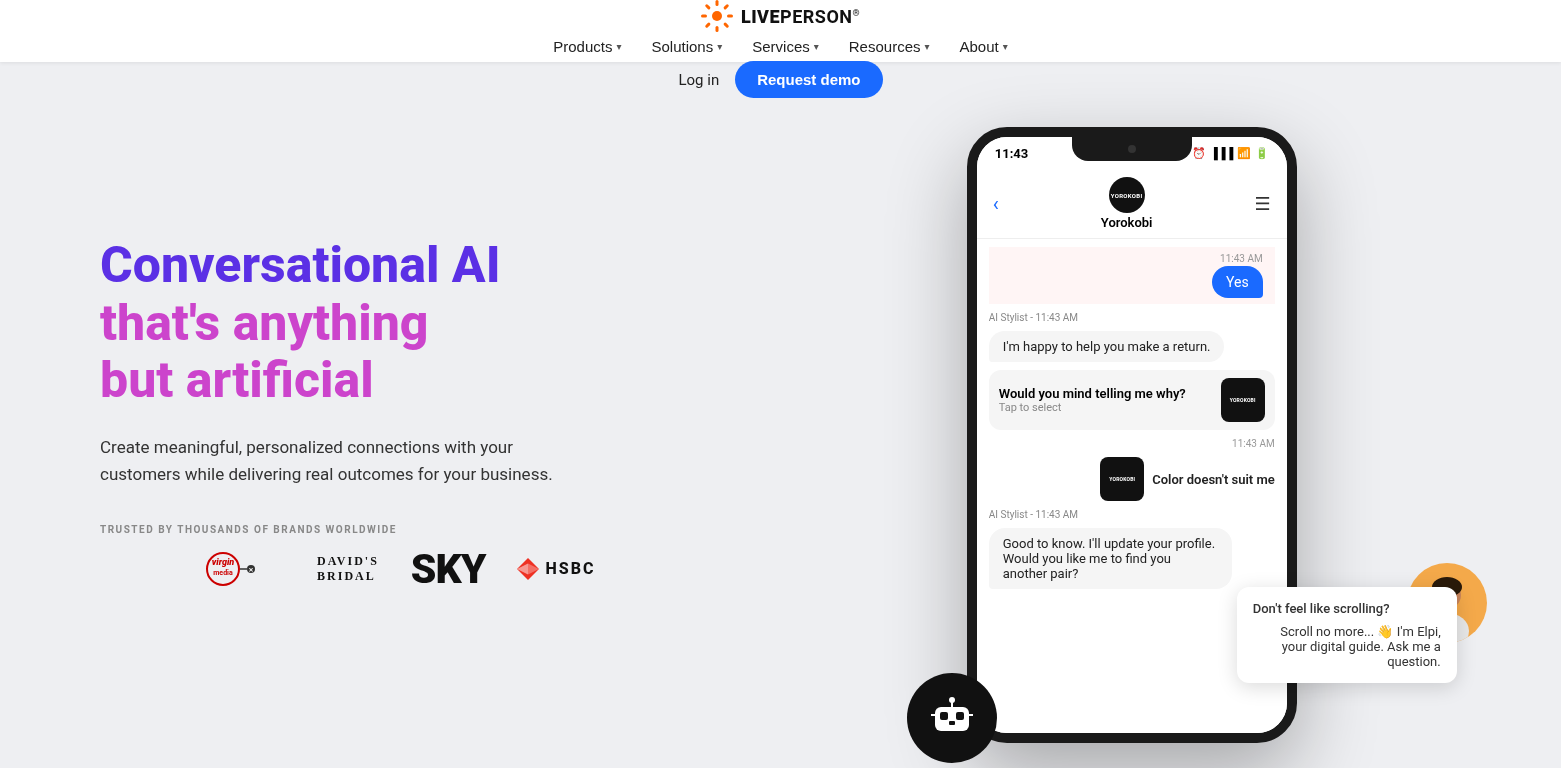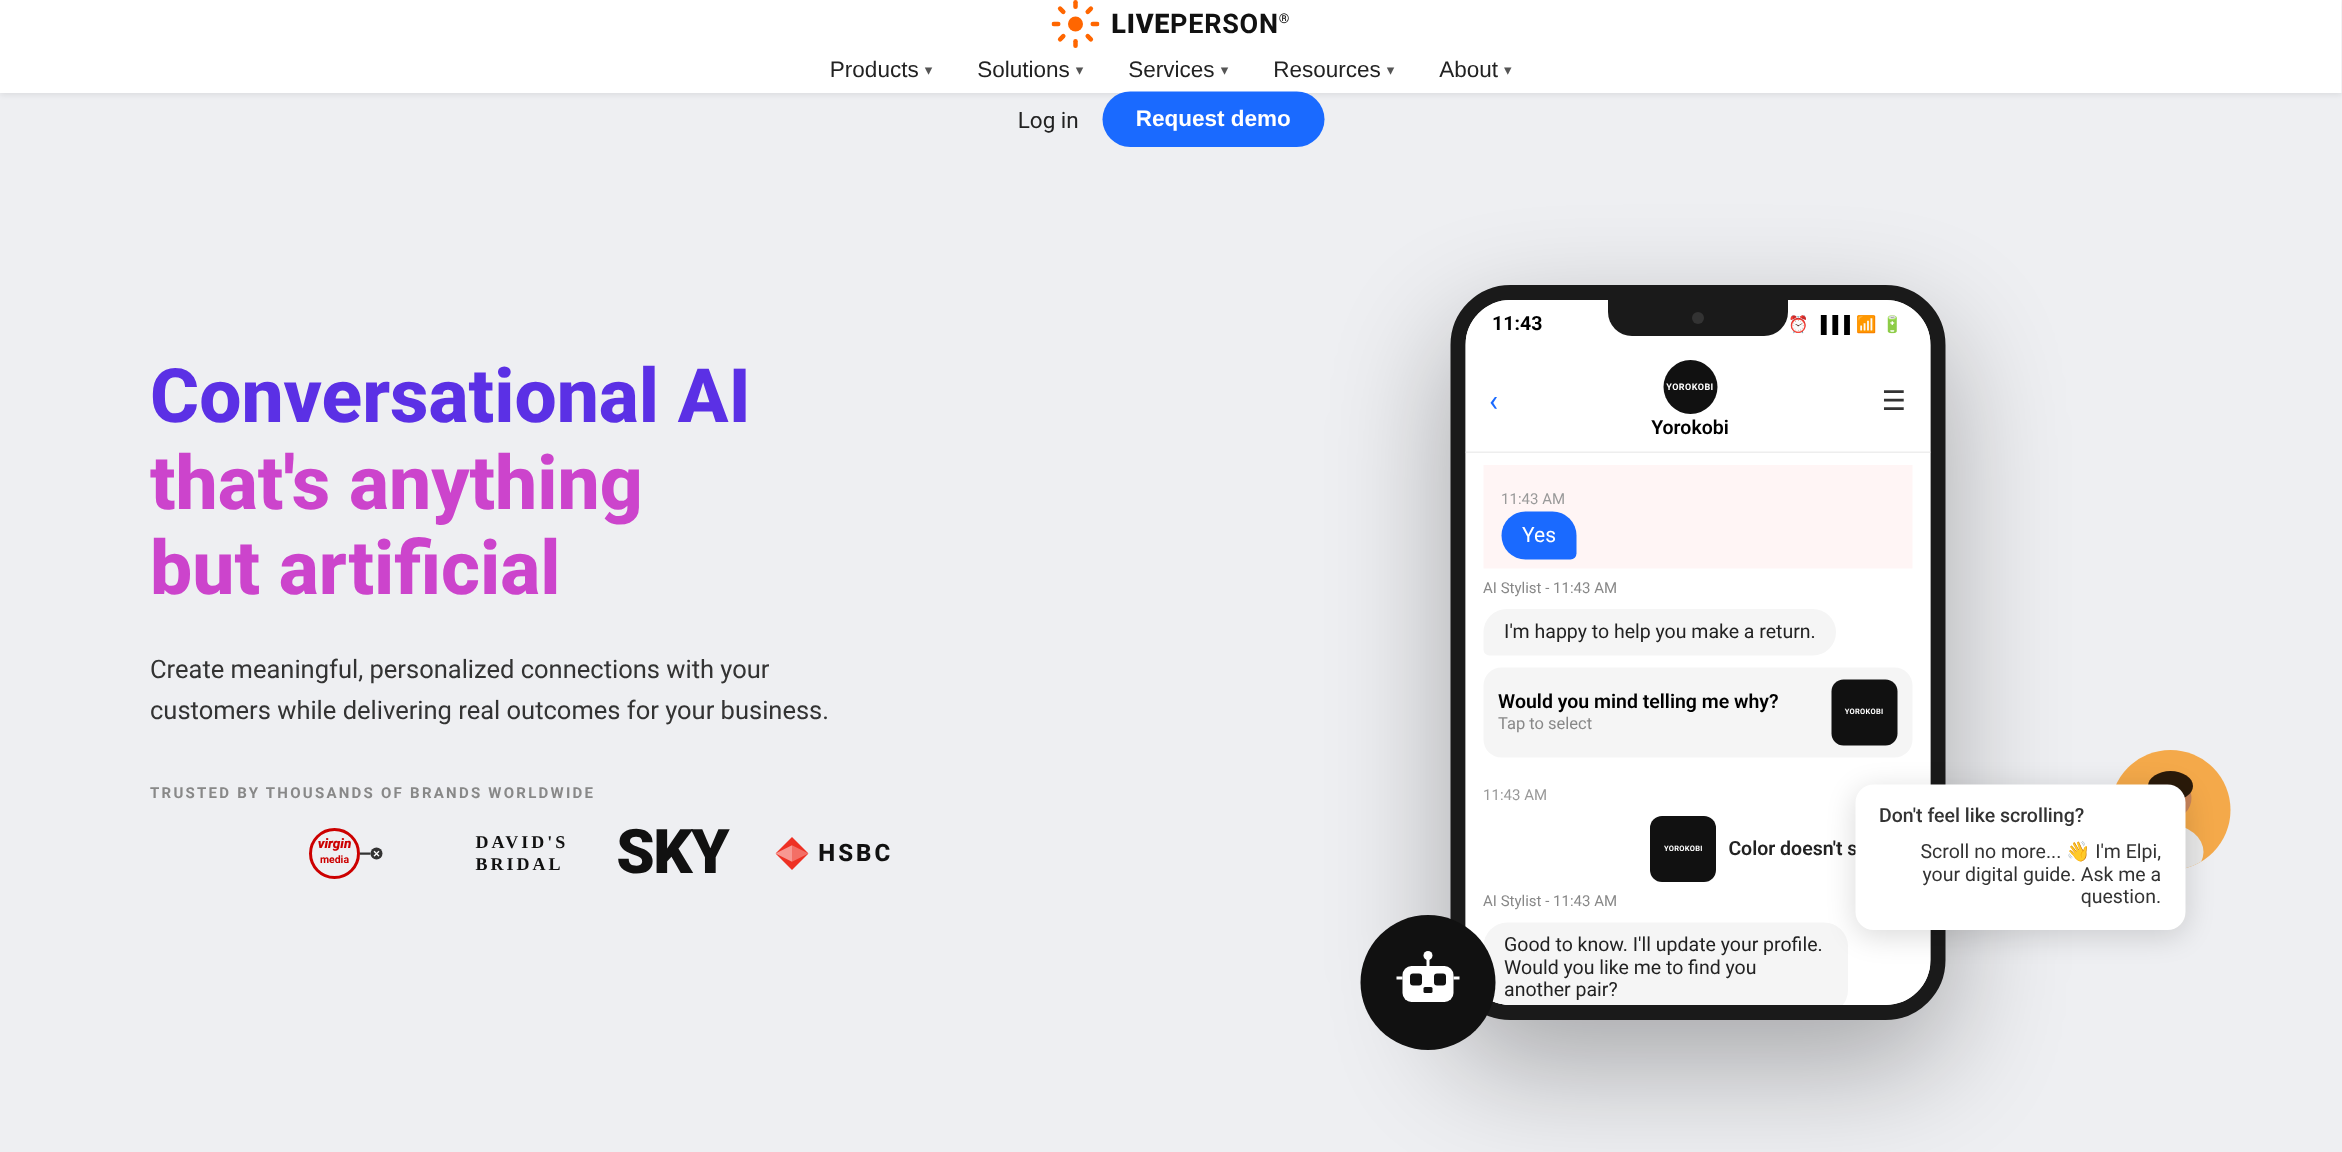--- a/index.html
+++ b/index.html
@@ -58,21 +58,21 @@
     .sky-logo { font-size: 24px; font-weight: 900; letter-spacing: -1px; }
     .hsbc-logo { font-size: 13px; font-weight: 700; letter-spacing: 1px; display: flex; align-items: center; gap: 6px; }
     .hsbc-diamond { width: 22px; height: 22px; }
 
     
     .hero-phone-area {
       position: absolute; right: 0; top: 62px; bottom: 0; width: 55%; display: flex; align-items: center; justify-content: center;
     }
     .phone-wrapper { position: relative; margin-top: 40px; }
     .phone-frame {
-      width: 330px; height: 490px; background: #fff;
+      width: 330px; height: 616px; background: #fff;
       border-radius: 40px; border: 10px solid #1a1a1a;
       position: relative; overflow: hidden;
       box-shadow: 0 30px 80px rgba(0,0,0,0.3);
     }
     .phone-notch {
       position: absolute; top: 0; left: 50%; transform: translateX(-50%);
       width: 120px; height: 24px; background: #1a1a1a; border-radius: 0 0 16px 16px;
       z-index: 10; display: flex; align-items: center; justify-content: center; gap: 8px;
     }
     .phone-status-bar {
@@ -88,21 +88,21 @@
     .chat-back { font-size: 20px; color: #1a6aff; }
     .chat-avatar-name { display: flex; flex-direction: column; align-items: center; gap: 2px; }
     .chat-avatar {
       width: 36px; height: 36px; background: #111; border-radius: 50%;
       display: flex; align-items: center; justify-content: center;
       font-size: 7px; font-weight: 700; color: #fff; letter-spacing: 0.5px;
     }
     .chat-name { font-size: 13px; font-weight: 600; }
     .chat-menu { font-size: 18px; color: #333; }
     .chat-body { background: #fff; flex: 1; overflow: hidden; padding: 8px 12px; display: flex; flex-direction: column; gap: 8px; }
-    .msg-row-right { display: flex; justify-content: flex-end; flex-direction: column; align-items: flex-start; gap: 2px; margin-top: 12px; }
+    .msg-row-right { display: flex; justify-content: flex-end; flex-direction: column; align-items: flex-end; gap: 2px; }
     .msg-row-left { display: flex; flex-direction: column; align-items: flex-start; gap: 2px; }
     .msg-time { font-size: 10px; color: #999; }
     .msg-bubble-blue { background: #1a6aff; color: #fff; border-radius: 16px 16px 4px 16px; padding: 8px 14px; font-size: 14px; max-width: 80%; }
     .msg-bubble-white { background: #f5f5f5; color: #222; border-radius: 16px 16px 16px 4px; padding: 8px 14px; font-size: 13px; max-width: 85%; }
     .msg-sender { font-size: 10px; color: #888; }
     .card-msg { display: flex; align-items: center; gap: 8px; background: #f5f5f5; border-radius: 12px; padding: 8px 10px; }
     .card-brand-box { width: 44px; height: 44px; background: #111; border-radius: 8px; display: flex; align-items: center; justify-content: center; font-size: 6px; font-weight: 700; color: #fff; letter-spacing: 0.3px; flex-shrink: 0; }
     .color-brand-box { width: 44px; height: 44px; background: #111; border-radius: 8px; display: flex; align-items: center; justify-content: center; font-size: 6px; font-weight: 700; color: #fff; letter-spacing: 0.3px; flex-shrink: 0; }
 
     

